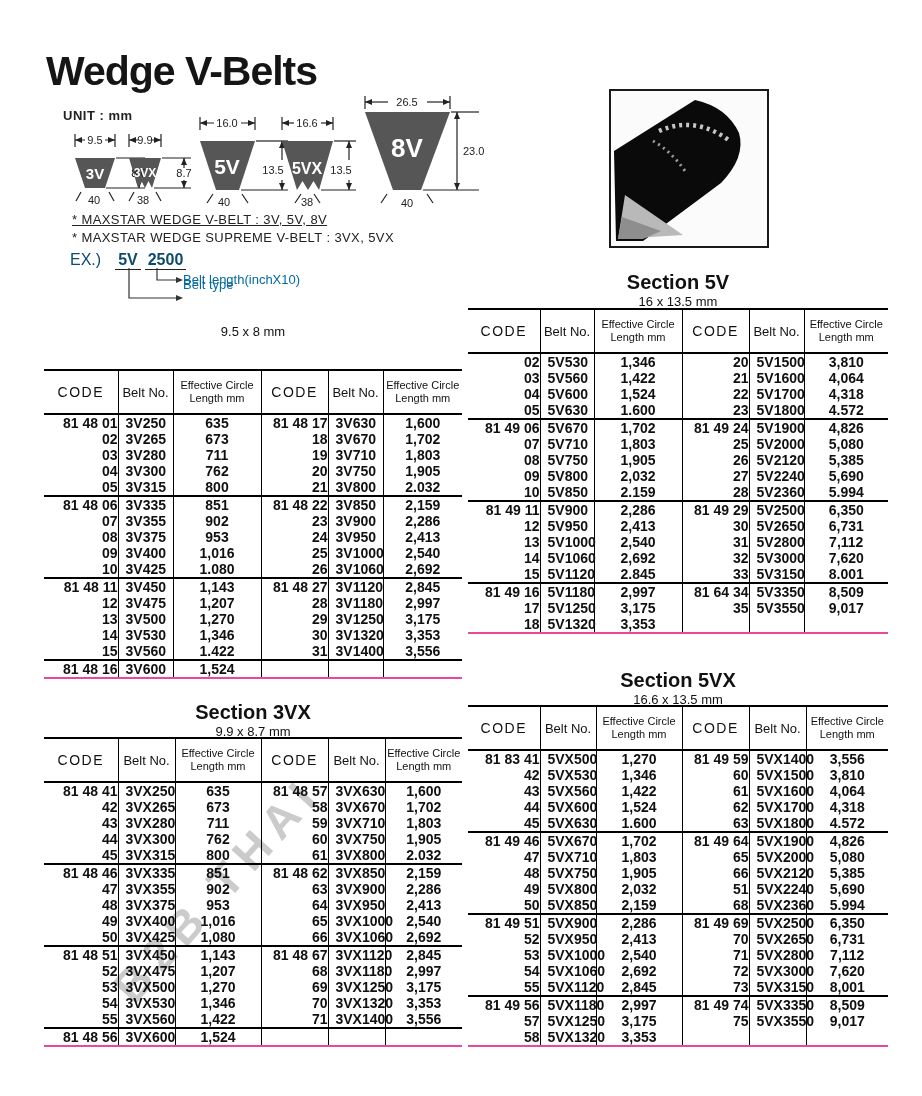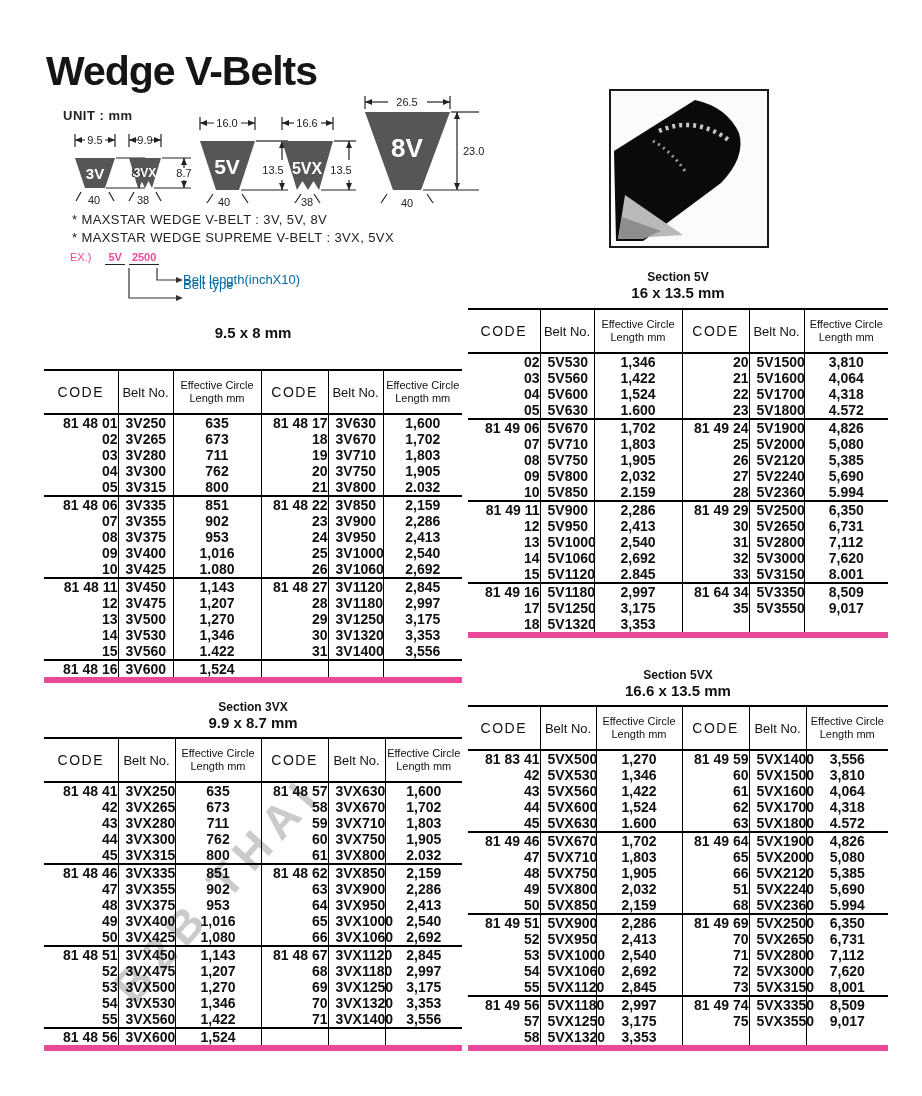--- a/index.html
+++ b/index.html
@@ -5,40 +5,40 @@
   html,body{margin:0;padding:0;background:#fff;}
   .page{position:relative;width:912px;height:1096px;background:#ffffff;overflow:hidden;
         font-family:"Liberation Sans","DejaVu Sans",sans-serif;color:#111;border-radius:28px;}
 
   .title{position:absolute;left:46px;top:48px;font-size:41px;font-weight:bold;color:#151515;letter-spacing:-1px;}
 
   .diagram-svg{position:absolute;left:55px;top:90px;}
   .photo-svg{position:absolute;left:609px;top:89px;}
 
   .note{position:absolute;left:72px;font-size:13px;letter-spacing:.4px;color:#222;}
-  .note1{top:212px;} .note2{top:230px;}
-
-  .ex-block{position:absolute;left:70px;top:251px;font-size:11px;color:#ec4899;}
+  .note1{top:212px;text-decoration:underline;} .note2{top:230px;}
+
+  .ex-block{position:absolute;left:70px;top:251px;font-size:16px;color:#0c4a6e;}
   .ex-label{display:inline-block;margin-right:14px;}
   .ex-code span{font-weight:bold;border-bottom:1.5px solid #222;padding:0 3px 1px 3px;margin-right:4px;}
   .ex-lines{position:absolute;left:121px;top:268px;}
   .ex-note{position:absolute;font-size:13px;color:#0369a1;}
   .ex-note-length{left:183px;top:272px;}
   .ex-note-type{left:183px;top:277px;}
 
   .sec-head{position:absolute;text-align:center;line-height:1.2;color:#111;}
-  .sec-head .l1{font-size:12px;font-weight:bold;}
-  .sec-head .l2{font-size:15px;font-weight:bold;}
+  .sec-head .l1{font-size:20px;font-weight:bold;}
+  .sec-head .l2{font-size:13px;font-weight:normal;}
   .sec-head-3v{left:44px;top:324px;width:418px;}
   .sec-head-5v{left:468px;top:270px;width:420px;}
   .sec-head-3vx{left:44px;top:700px;width:418px;}
   .sec-head-5vx{left:468px;top:668px;width:420px;}
 
   table.belt-table{position:absolute;border-collapse:collapse;table-layout:fixed;
-    border-top:2px solid #000;border-bottom:6px solid #ec4899;}
+    border-top:2px solid #000;border-bottom:2px solid #ec4899;}
   .tbl-3v {left:44px;top:369px;width:418px;}
   .tbl-5v {left:468px;top:308px;width:420px;}
   .tbl-3vx{left:44px;top:737px;width:418px;}
   .tbl-5vx{left:468px;top:705px;width:420px;}
 
   table.belt-table th, table.belt-table td{padding:0;vertical-align:middle;}
   table.belt-table th+th, table.belt-table td+td{border-left:1.5px solid #000;}
   table.belt-table thead th{border-bottom:2px solid #000;height:42px;font-weight:normal;text-align:center;}
   .h-code{font-size:14px;letter-spacing:1.5px;}
   .h-belt{font-size:13px;}

